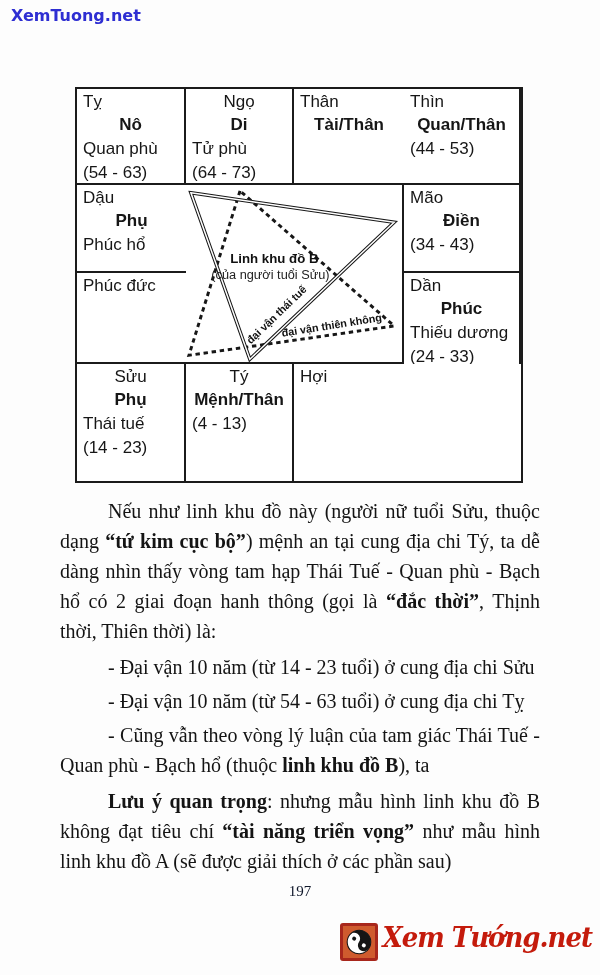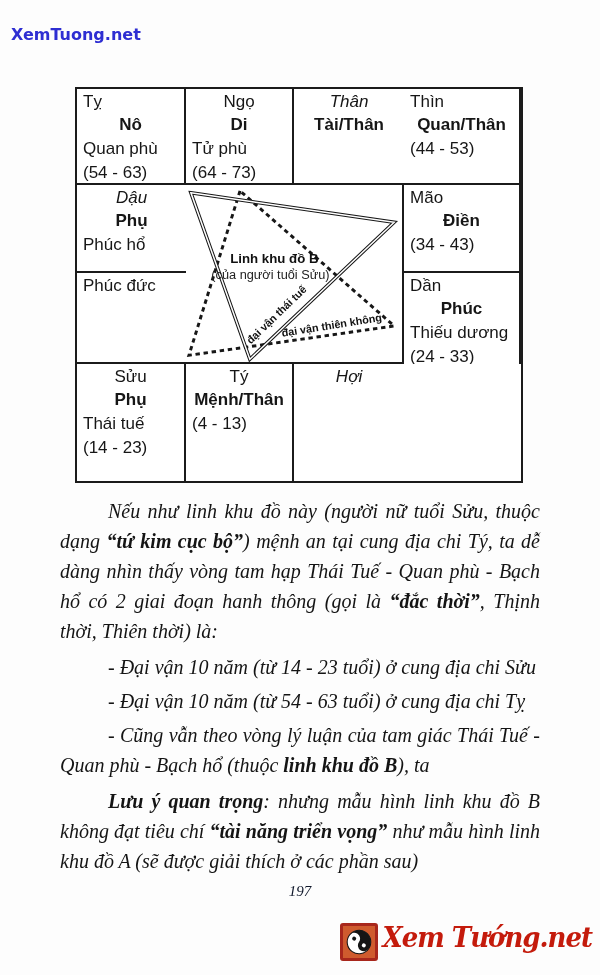--- a/index.html
+++ b/index.html
@@ -1,43 +1,43 @@
 <!DOCTYPE html>
 <html><head>
 <meta charset="utf-8">
 <style>
   * { margin:0; padding:0; box-sizing:border-box; }
   html,body { width:600px; height:975px; }
   body { background:#fdfdfd; position:relative; color:#161616; overflow:hidden; }
 
   
-  .watermark { position:absolute; left:11px; top:25px;
+  .watermark { position:absolute; left:11px; top:6px;
     font:600 16px/20px "DejaVu Sans", sans-serif; color:#2e2ed2; }
 
   
   .tuvi-table { position:absolute; left:75px; top:87px; width:448px; height:396px;
     border:2px solid #1b1b1b; display:grid;
     grid-template-columns:110fr 109fr 111fr 118fr;
     grid-template-rows:97fr 89fr 92fr 118fr;
     background:#fff; font-family:"Liberation Sans", sans-serif; }
   .cell { border-right:2px solid #1b1b1b; border-bottom:2px solid #1b1b1b;
     padding:1px 6px 0; overflow:hidden; }
   .cell.cR { border-right:none; }
   .cell.cB { border-bottom:none; }
   .branch { font-size:17px; line-height:23px; }
-  .al { text-align:left; } .ac { text-align:center; } .ar { text-align:center;font-style:italic; }
+  .al { text-align:left; } .ac { text-align:center; } .ar { text-align:left; }
   .cname { font-size:17px; font-weight:bold; text-align:center; line-height:24px; }
   .cline { font-size:17px; text-align:left; line-height:24px; }
   .diagram-cell { grid-column:2/4; grid-row:2/4; padding:0; position:relative; }
   .diagram-cell svg { display:block; width:100%; height:100%; }
 
   
   .content { position:absolute; left:60px; top:496px; width:480px;
     font-family:"Liberation Serif", serif; font-size:20px; line-height:30px;
-    text-align:justify; color:#141414;font-style:italic; }
+    text-align:justify; color:#141414; }
   .content p { text-indent:48px; margin:0 0 6px; }
   .content p.bullet { margin:0 0 4px; text-align:left; }
   b { font-weight:bold; }
   .pagenum { text-align:center; font-size:15px; line-height:18px;
     margin-top:4px; color:#0f172a; font-family:"Liberation Serif", serif; }
 
   
   .logo { position:absolute; right:8px; bottom:14px; display:flex; align-items:flex-start; }
   .logo-square { width:38px; height:38px; background:#cf5b2e;
     border:3px solid #a8271c; border-radius:3px; margin-right:5px;

